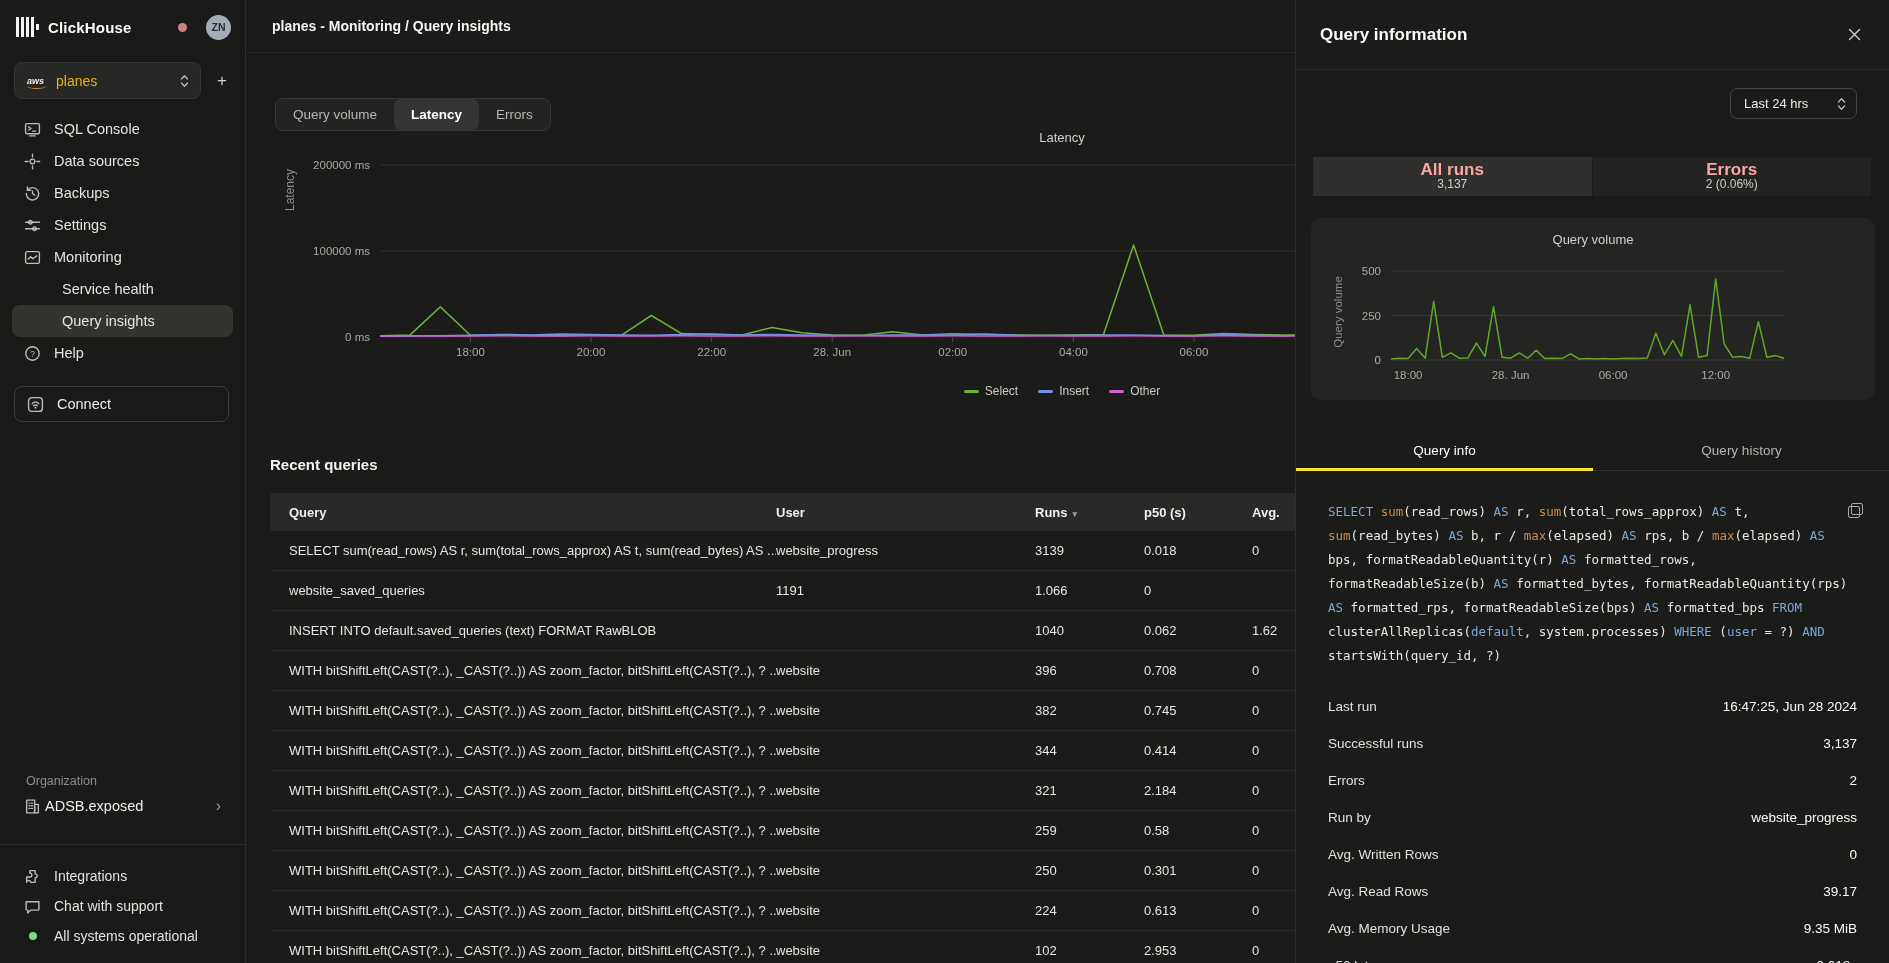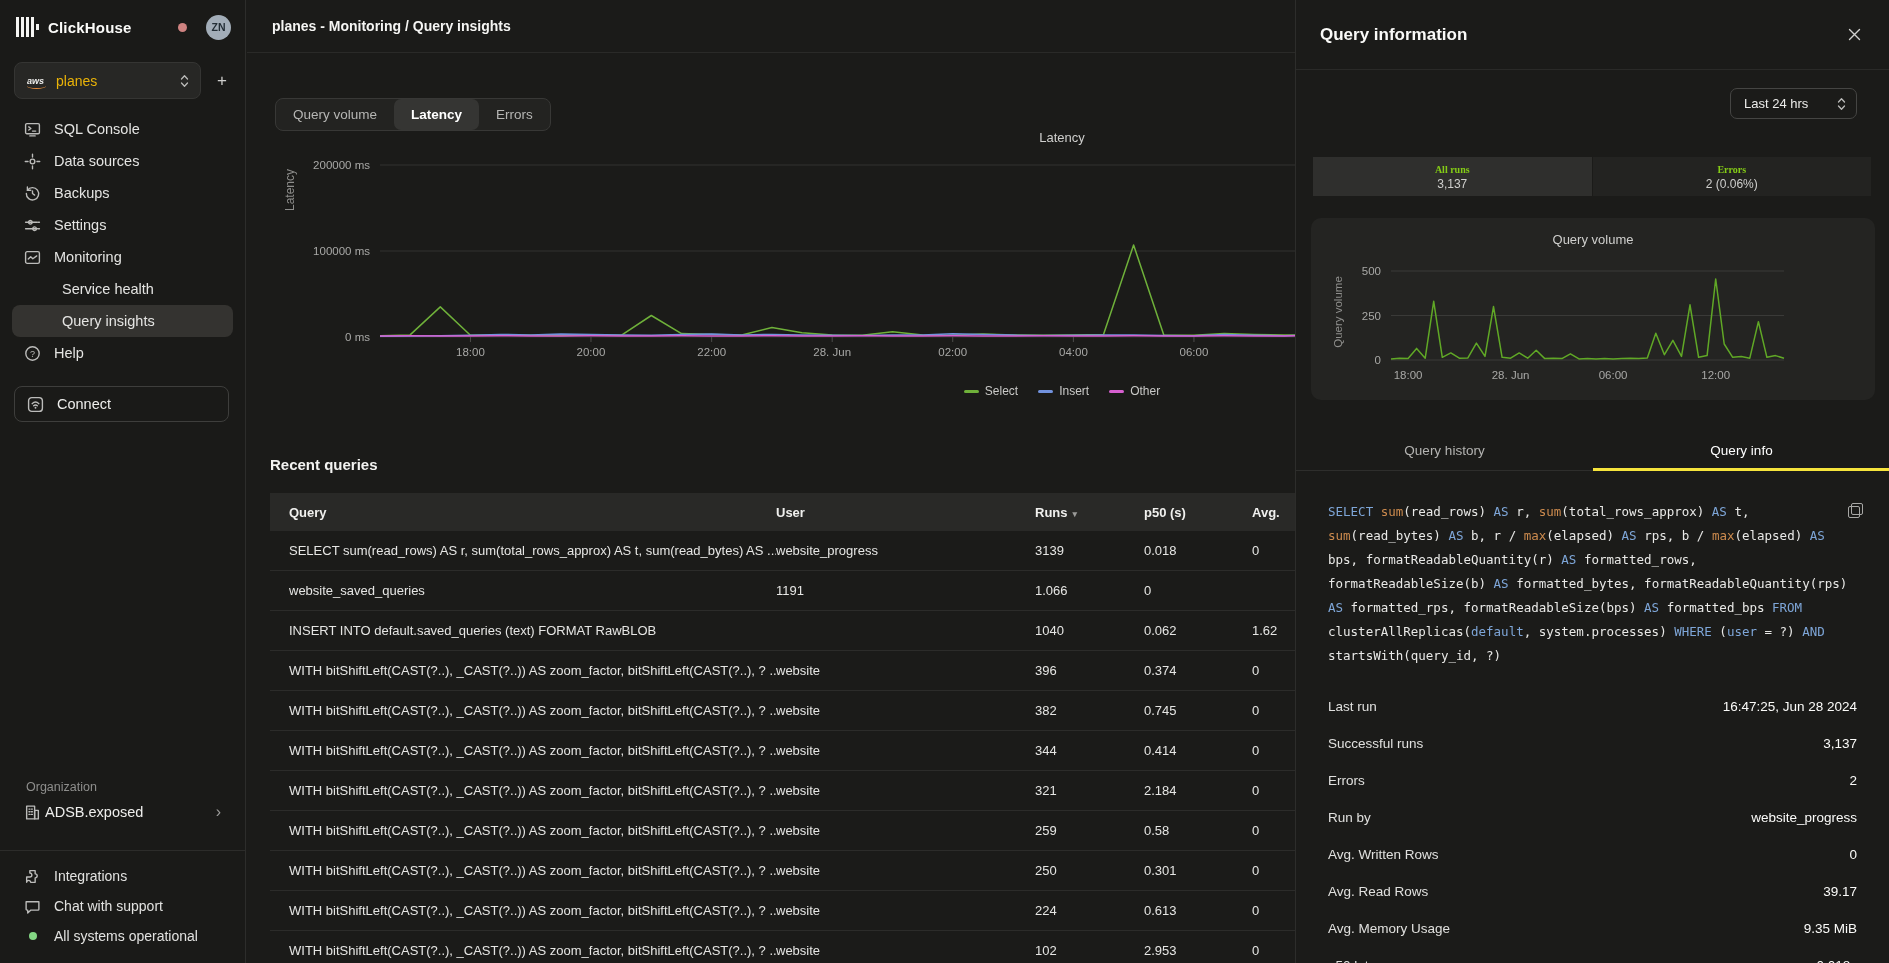--- a/index.html
+++ b/index.html
@@ -33,21 +33,21 @@
   .nav-item.sub { padding-left:50px; }
   .nav-item.selected { background:#343330; }
   .nav-item svg { flex:0 0 17px; }
   .connect-btn { margin:17px 16px 0 14px; height:36px; border:1px solid #3e3e3c; border-radius:8px;
     display:flex; align-items:center; gap:13px; padding:0 12px; font-size:14.5px; color:#eeeeec; cursor:pointer; }
   .side-bottom { margin-top:auto; }
   .org-label { font-size:12.5px; color:#8e8e8c; padding:0 0 10px 26px; }
   .org-row { height:32px; margin:0 12px 14px; display:flex; gap:4px; padding:0 12px;
     font-size:14.5px; color:#eeeeec; border-radius:8px; cursor:pointer; }
   .org-chevron { margin-left:auto; color:#9a9a98; font-size:16px; line-height:1; }
-  .side-footer { border-top:1px solid #2c2c2a; padding:10px 12px 12px; }
+  .side-footer { border-top:1px solid #2c2c2a; padding:16px 12px 12px; }
   .foot-item { height:30px; display:flex; align-items:center; gap:13px; padding:0 12px;
     font-size:14px; color:#e2e2e0; border-radius:8px; cursor:pointer; }
   .status-dot { width:8px; height:8px; border-radius:50%; background:#84d784; margin:0 4.5px; }
 
   
   .main { position:absolute; left:247px; top:0; width:1048px; height:963px; overflow:hidden; }
   .main-header { height:53px; border-bottom:1px solid #2a2a28; display:flex; align-items:center; padding:12px 25px; }
   .breadcrumb { font-size:14px; font-weight:bold; color:#f5f5f3; }
   .tab-group { display:inline-flex; margin:45px 0 0 28px; background:#232321; border:1px solid #383836;
     border-radius:8px; overflow:hidden; }
@@ -81,21 +81,21 @@
   .panel-title { font-size:17px; font-weight:bold; color:#fafaf8; }
   .close-btn { margin-left:auto; cursor:pointer; display:flex; padding:4px; }
   .range-select { position:absolute; top:88px; right:32px; width:127px; height:31px;
     border:1px solid #454543; border-radius:7px; display:flex; align-items:center;
     padding:0 9px 0 13px; font-size:13px; color:#ececea; cursor:pointer; }
   .summary-tabs { position:absolute; top:157px; left:17px; right:18px; height:39px; display:flex; gap:1px; }
   .sum-tab { flex:1; display:flex; flex-direction:column; align-items:center; justify-content:center;
     cursor:pointer; }
   .sum-tab.active { background:#2f2f2d; }
   .sum-tab.inactive { background:#232321; }
-  .sum-label { font-size:10px; font-weight:bold; color:#84cc16; line-height:15px;font-family:Liberation Serif, serif; }
+  .sum-label { font-size:17px; font-weight:bold; color:#fca5a5; line-height:15px; }
   .sum-value { font-size:12px; color:#cfcfcd; line-height:15px; }
   .qv-card { position:absolute; top:218px; left:15px; width:564px; height:182px;
     background:#242422; border-radius:10px; }
   .qv-title { position:absolute; top:14px; left:0; width:100%; text-align:center; font-size:13px; color:#cfcfcd; }
   .qv-ylabel { left:-28px; top:88px; width:110px; font-size:11.5px; }
   .panel-tabs { position:absolute; top:435px; left:0; width:594px; height:36px; display:flex;
     border-bottom:1px solid #2e2e2c; }
   .p-tab { flex:1; text-align:center; font-size:13.5px; padding-top:8px; cursor:pointer; position:relative; }
   .p-tab.active { color:#ffffff; }
   .p-tab.inactive { color:#b4b4b2; }
@@ -316,21 +316,21 @@
           <div>INSERT INTO default.saved_queries (text) FORMAT RawBLOB</div>
           <div></div>
           <div>1040</div>
           <div>0.062</div>
           <div>1.62</div>
         </div>
         <div class="t-row">
           <div>WITH bitShiftLeft(CAST(?..), _CAST(?..)) AS zoom_factor, bitShiftLeft(CAST(?..), ? ...</div>
           <div>website</div>
           <div>396</div>
-          <div>0.374</div>
+          <div>0.708</div>
           <div>0</div>
         </div>
         <div class="t-row">
           <div>WITH bitShiftLeft(CAST(?..), _CAST(?..)) AS zoom_factor, bitShiftLeft(CAST(?..), ? ...</div>
           <div>website</div>
           <div>382</div>
           <div>0.745</div>
           <div>0</div>
         </div>
         <div class="t-row">
@@ -419,22 +419,22 @@
         <text x="70" y="57" text-anchor="end" fill="#a8a8a6" font-size="11.5">500</text>
         <text x="97.0955" y="161" text-anchor="middle" fill="#a8a8a6" font-size="11.5">18:00</text>
         <text x="199.5899" y="161" text-anchor="middle" fill="#a8a8a6" font-size="11.5">28. Jun</text>
         <text x="302.1236" y="161" text-anchor="middle" fill="#a8a8a6" font-size="11.5">06:00</text>
         <text x="404.65729999999996" y="161" text-anchor="middle" fill="#a8a8a6" font-size="11.5">12:00</text>
         <polyline points="80.0,141.1 88.5,140.2 97.1,140.6 105.6,130.4 114.2,140.2 122.7,83.3 131.3,139.3 139.8,134.9 148.3,140.2 156.9,139.9 165.4,125.1 174.0,138.4 182.5,88.6 191.1,139.3 199.6,140.2 208.2,134.9 216.7,140.2 225.2,132.2 233.8,140.6 242.3,140.2 250.9,140.6 259.4,135.8 268.0,140.9 276.5,140.6 285.0,141.1 293.6,140.6 302.1,140.9 310.7,140.6 319.2,140.2 327.8,140.6 336.3,139.9 344.8,115.3 353.4,136.7 361.9,122.4 370.5,138.4 379.0,86.8 387.6,139.3 396.1,137.6 404.7,61.0 413.2,126.0 421.7,139.3 430.3,138.4 438.8,140.2 447.4,103.7 455.9,139.3 464.5,137.6 473.0,140.2" fill="none" stroke="#60a826" stroke-width="1.5" stroke-linejoin="round"></polyline>
       </svg>
   </div>
 
   <div class="panel-tabs">
+    <div class="p-tab active">Query info</div>
     <div class="p-tab inactive">Query history</div>
-    <div class="p-tab active">Query info</div>
   </div>
 
   <div class="sql-block">
     <span class="copy-btn"></span>
     <code id="sql-code"><span class="kw">SELECT </span><span class="fn">sum</span><span>(read_rows) </span><span class="kw">AS</span><span> r, </span><span class="fn">sum</span><span>(total_rows_approx) </span><span class="kw">AS</span><span> t, </span><span class="fn">sum</span><span>(read_bytes) </span><span class="kw">AS</span><span> b, r / </span><span class="fn">max</span><span>(elapsed) </span><span class="kw">AS</span><span> rps, b / </span><span class="fn">max</span><span>(elapsed) </span><span class="kw">AS</span><span> bps, formatReadableQuantity(r) </span><span class="kw">AS</span><span> formatted_rows, formatReadableSize(b) </span><span class="kw">AS</span><span> formatted_bytes, formatReadableQuantity(rps) </span><span class="kw">AS</span><span> formatted_rps, formatReadableSize(bps) </span><span class="kw">AS</span><span> formatted_bps </span><span class="kw">FROM</span><span> clusterAllReplicas(</span><span class="kw">default</span><span>, system.processes) </span><span class="kw">WHERE</span><span> (</span><span class="kw">user</span><span> = ?) </span><span class="kw">AND</span><span> startsWith(query_id, ?)</span></code>
   </div>
 
   <div class="stats" id="stats-list">
       <div class="stat-row">
         <span class="stat-label">Last run</span>

